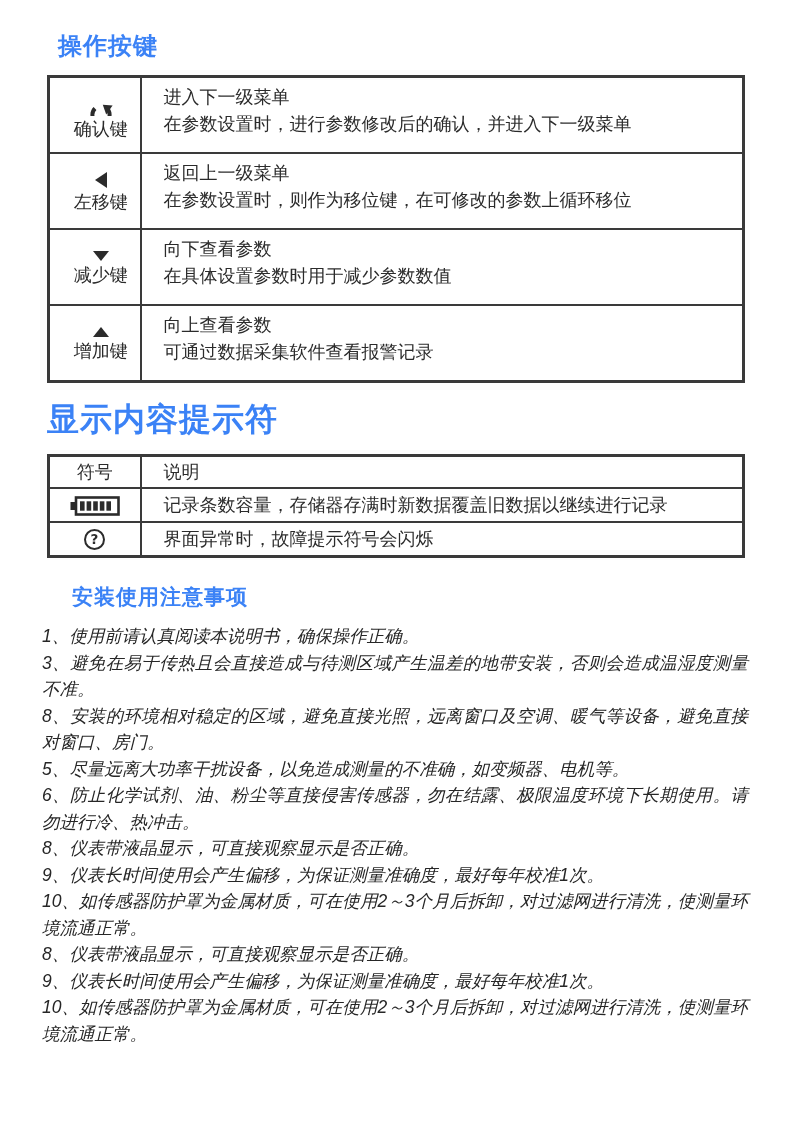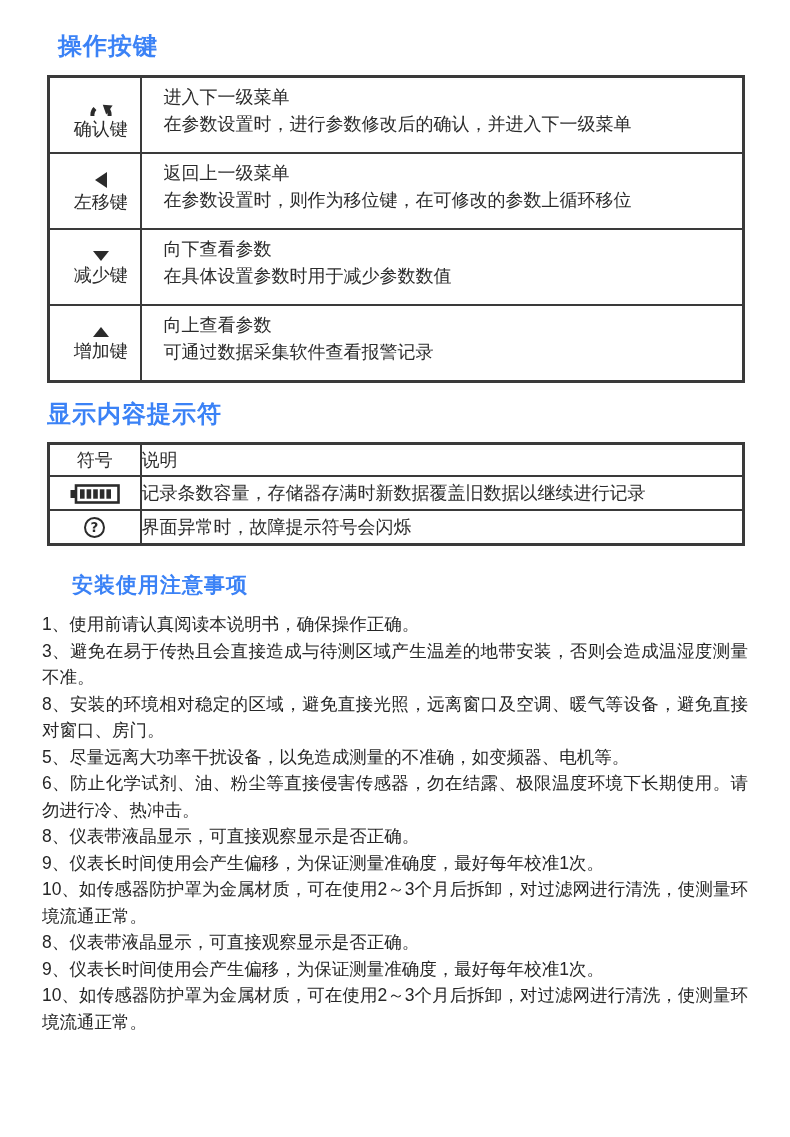--- a/index.html
+++ b/index.html
@@ -11,21 +11,21 @@
     overflow: hidden;
   }
   .page { position: relative; width: 790px; height: 1137px; }
 
   .sec-title {
     font-weight: 700;
     color: #3b82f6;
     letter-spacing: 1px;
   }
   #title-op   { font-size: 24px; margin: 30px 0 13px 58px; }
-  #title-disp { font-size: 24px; margin: 15px 0 12px 47px; }
+  #title-disp { font-size: 32px; margin: 15px 0 12px 47px; }
   #title-inst { font-size: 21px; margin: 25px 0 12px 72px; }
 
   table {
     border-collapse: collapse;
     table-layout: fixed;
     margin-left: 47px;
     width: 698px;
     border: 3px solid #3a3a3a;
   }
   td, th {
@@ -42,30 +42,31 @@
   .sym-stack { display: flex; flex-direction: column; align-items: center; justify-content: center; gap: 3px; }
   .key-label { font-size: 18px; line-height: 20px; }
   .op-table td.desc-cell { padding: 6px 10px 14px 22px; }
   .desc-line { line-height: 27px; }
 
   
   .disp-table th { font-weight: 400; height: 30px; text-align: left; }
   .disp-table th.sym-head { text-align: center; }
   .disp-table td { height: 32px; }
   .disp-table td.sym-cell { text-align: center; }
-  .disp-table td.desc-cell, .disp-table th.desc-head { }
+  .disp-table td.desc-cell, .disp-table th.desc-head { padding-left: 22px; }
   .icon-box { display: inline-flex; align-items: center; justify-content: center; vertical-align: middle; }
 
   
   .notes {
     margin: 4px 40px 0 42px;
     width: 706px;
     font-size: 17.5px;
     line-height: 26.5px;
     color: #262626;
+    font-style: italic;
   }
   .notes p { margin: 0; text-align: justify; text-justify: inter-ideograph; }
 
   svg { display: block; }
 </style>
 </head>
 <body>
 
 <div class="page">
 

